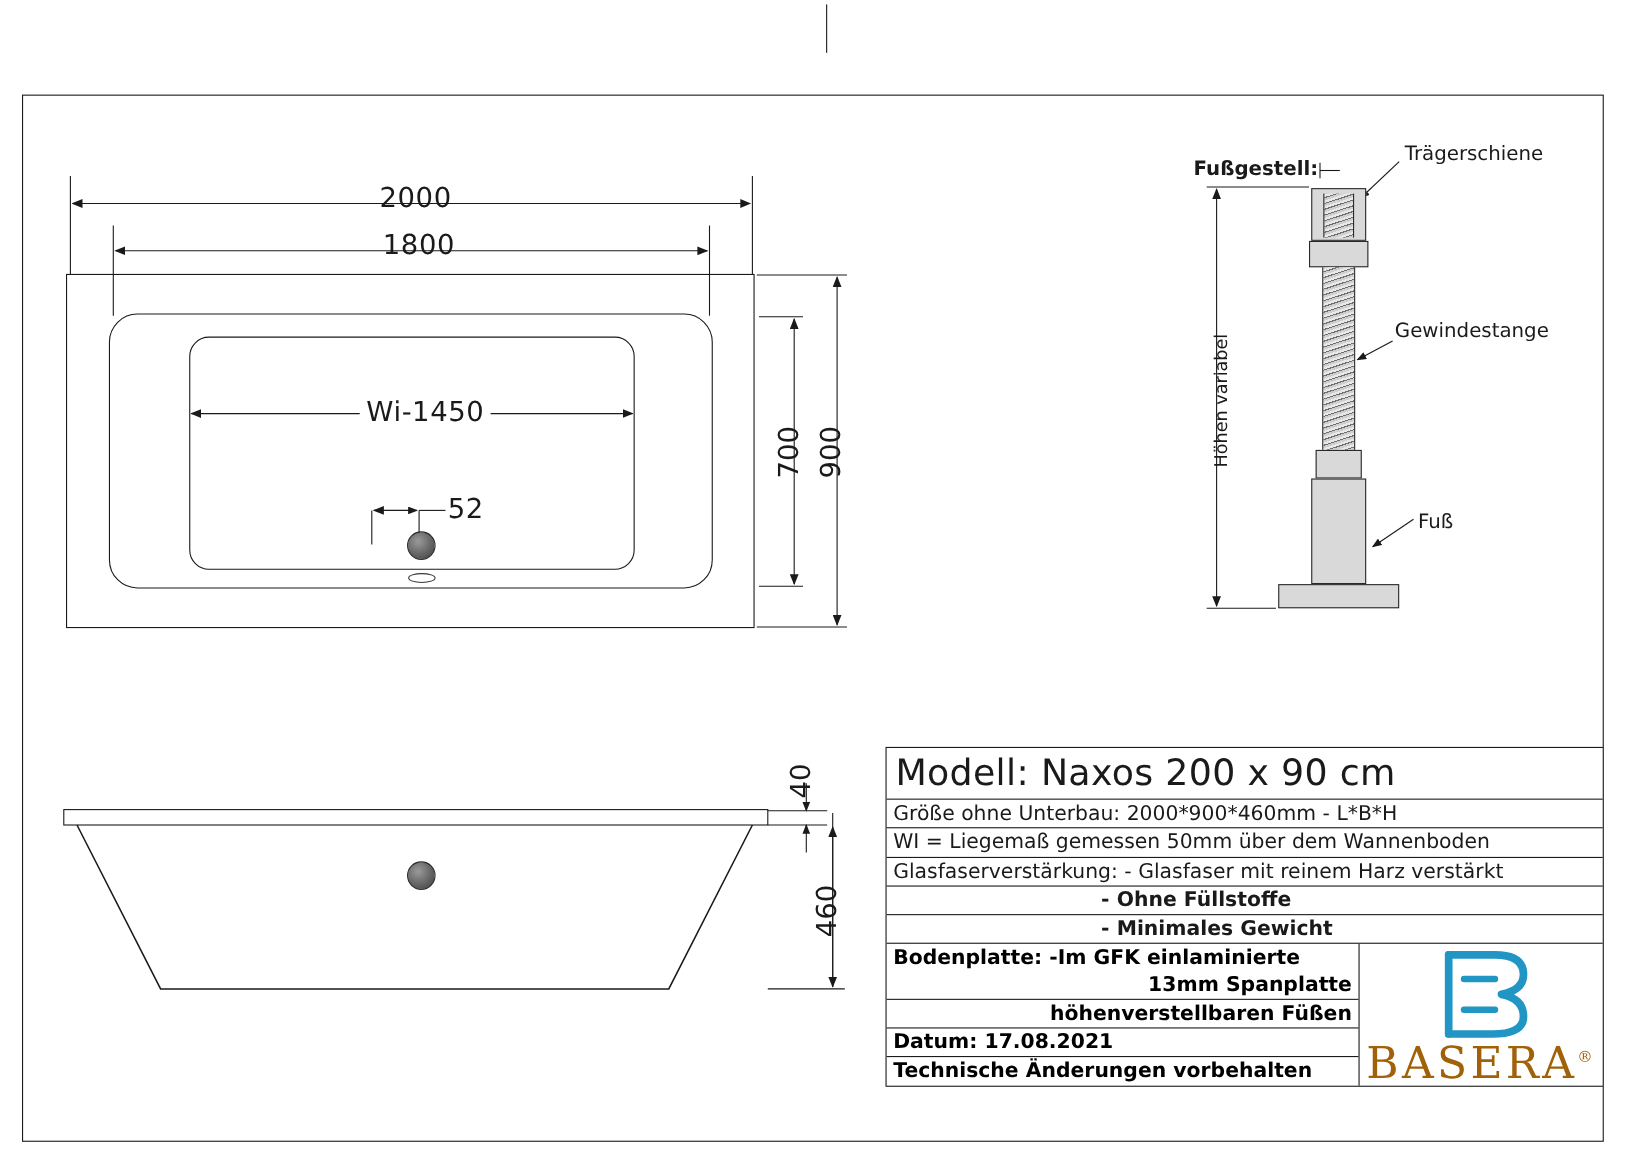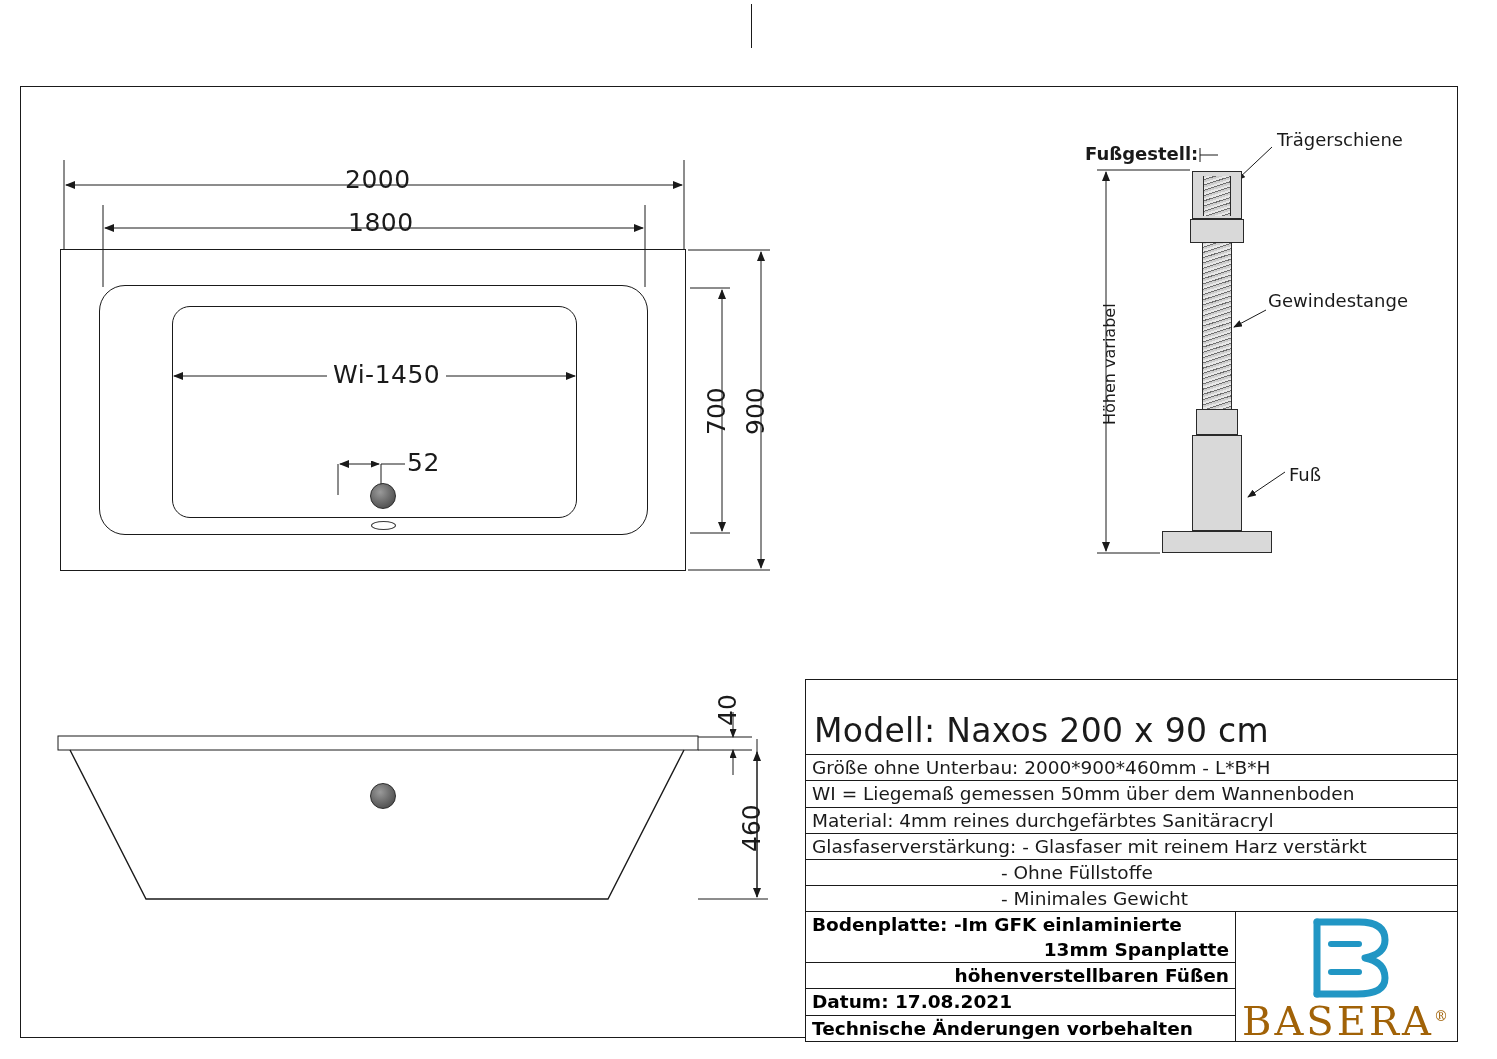--- a/index.html
+++ b/index.html
@@ -75,21 +75,20 @@
     padding: 1px 6px;
     font-size: 18.5px;
     color: #1a1a1a;
     white-space: nowrap;
     line-height: 1.25;
   }
   .tb-title {
     font-size: 33px;
     padding: 2px 8px 3px 8px;
     letter-spacing: 0.3px;
-    margin-top: 28px;
   }
   .tb-split {
     display: flex;
   }
   .tb-left {
     width: 430px;
     border-right: 1px solid #1a1a1a;
     box-sizing: border-box;
   }
   .tb-right {
@@ -99,21 +98,21 @@
   .tb-sub {
     border-bottom: 1px solid #1a1a1a;
     box-sizing: border-box;
     padding: 1px 6px;
     font-size: 18.5px;
     white-space: nowrap;
     line-height: 1.25;
     font-weight: bold;
   }
   .tb-sub.last { border-bottom: none; }
-  .indent-2 { padding-left: 195px; }
+  .indent-2 { padding-left: 195px; font-weight: bold; }
   .indent-3 { padding-left: 95px; text-align: right; }
 
   .logo-wrap {
     position: absolute;
     left: 0; top: 0; right: 0; bottom: 0;
     display: flex;
     flex-direction: column;
     align-items: center;
     justify-content: center;
     padding-top: 6px;
@@ -266,21 +265,20 @@
   <div class="txt lbl bold" style="left:1085px;top:143px;">Fußgestell:</div>
   <div class="txt lbl" style="left:1277px;top:129px;">Trägerschiene</div>
   <div class="txt lbl" style="left:1268px;top:290px;">Gewindestange</div>
   <div class="txt lbl" style="left:1289px;top:452px;margin-top:12px;">Fuß</div>
   <div class="txt lbl-v" style="left:1100px;top:425px;">Höhen variabel</div>
 
   <div id="titleblock">
     <div class="tb-row tb-title">Modell: Naxos 200 x 90 cm</div>
     <div class="tb-row">Größe ohne Unterbau:   2000*900*460mm  -  L*B*H</div>
     <div class="tb-row">WI = Liegemaß gemessen 50mm über dem Wannenboden</div>
-    <div class="tb-row">Material: 4mm reines durchgefärbtes Sanitäracryl</div>
     <div class="tb-row">Glasfaserverstärkung:  - Glasfaser mit reinem Harz verstärkt</div>
     <div class="tb-row indent-2">- Ohne Füllstoffe</div>
     <div class="tb-row indent-2">- Minimales Gewicht</div>
 
     <div class="tb-split">
       <div class="tb-left">
         <div class="tb-sub" style="border-bottom:none;">Bodenplatte: -Im GFK einlaminierte</div>
         <div class="tb-sub indent-3">13mm Spanplatte</div>
         <div class="tb-sub indent-3">höhenverstellbaren Füßen</div>
         <div class="tb-sub">Datum:       17.08.2021</div>

